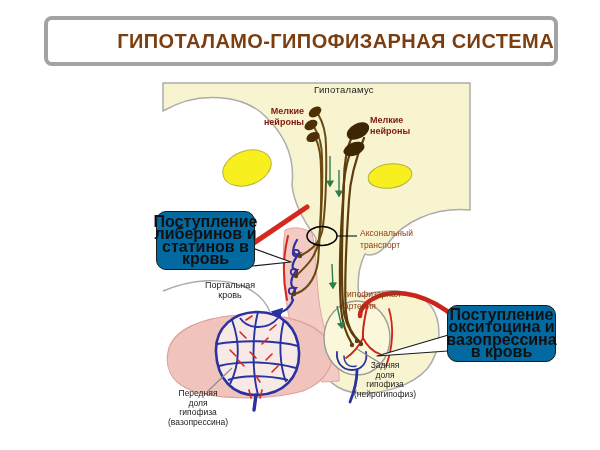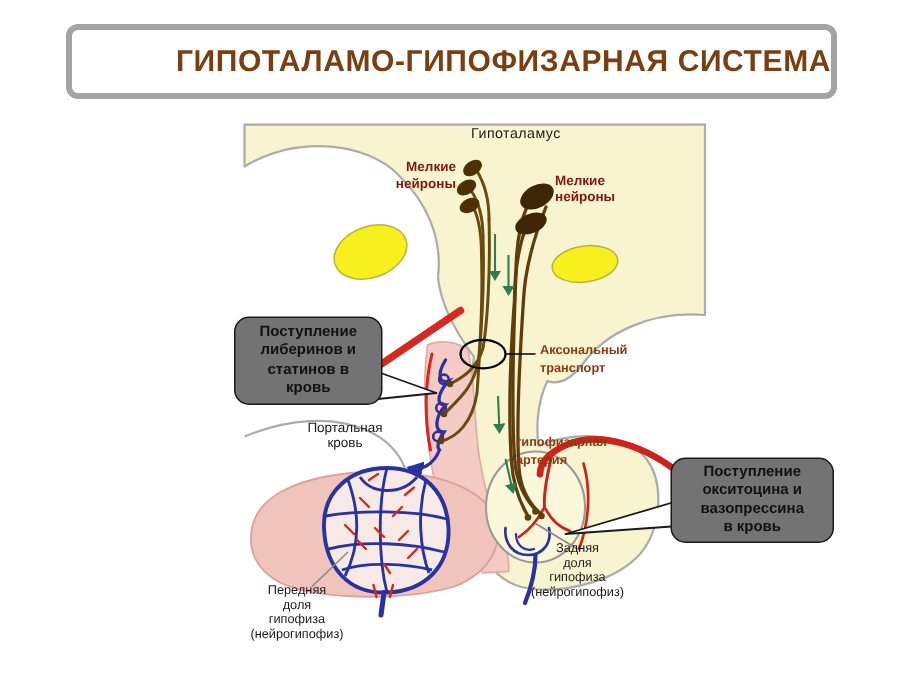--- a/index.html
+++ b/index.html
@@ -25,30 +25,30 @@
   
   .lbl {
     position:absolute; color:#1a1a1a; font-weight:400;
     font-size:8.5px; line-height:9.6px; text-align:center;
   }
   .lbl-hypo { font-size:9.5px; line-height:10px; letter-spacing:0.3px; }
   .lbl-maroon {
     color:#7e180e; font-weight:bold; font-size:9px; line-height:11px;
   }
   .lbl-rust {
-    color:#8b3a12; font-weight:bold; font-size:8.5px; line-height:11.5px;
+    color:#8b3a12; font-weight:normal; font-size:8.5px; line-height:11.5px;
     text-align:left;
   }
   .lbl-portal { font-size:9px; line-height:9.8px; }
 
   .bubble {
-    position:absolute; background:#737373;
+    position:absolute; background:#0369a1;
     border:1.6px solid #1a1a1a; border-radius:10px;
     display:flex; align-items:center; justify-content:center;
-    text-align:center; font-weight:bold; font-size:10px; line-height:12.4px;
+    text-align:center; font-weight:bold; font-size:16px; line-height:12.4px;
     color:#111111;
   }
   svg { position:absolute; left:0; top:0; }
 </style>
 </head>
 <body>
 
 <div class="abs title-banner">
   <div class="title-text">ГИПОТАЛАМО-ГИПОФИЗАРНАЯ СИСТЕМА</div>
 </div>
@@ -216,21 +216,21 @@
 
 <div class="lbl lbl-portal pre" style="left:194px; top:281px; width:72px;">Портальная
 кровь</div>
 
 <div class="lbl lbl-rust pre" style="left:344px; top:289px; width:84px; text-align:left;">гипофизарная
 артерия</div>
 
 <div class="lbl pre" style="left:146px; top:389px; width:104px;">Передняя
 доля
 гипофиза
-(нейрогипофиз)</div>
+(вазопрессина)</div>
 
 <div class="lbl pre" style="left:333px; top:361px; width:104px;">Задняя
 доля
 гипофиза
 (нейрогипофиз)</div>
 
 <div class="bubble pre" style="left:156px; top:211px; width:97px; height:57px;">Поступление
 либеринов и
 статинов в
 кровь</div>

